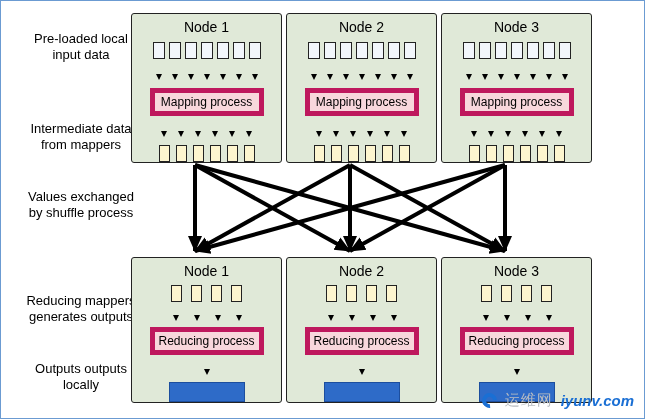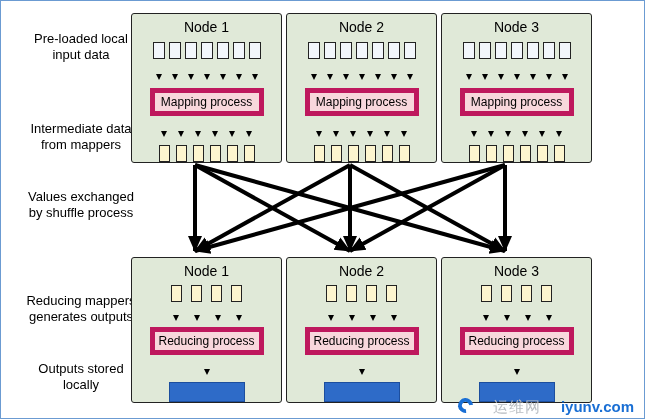--- a/index.html
+++ b/index.html
@@ -22,25 +22,25 @@
   .process{margin:0 auto;width:104px;border:5px solid #be185d;background:var(--process-bg,#f8d7dc);
            text-align:center;font-size:12px;padding:2px 0;color:#000;}
 
   .arrows{display:block;margin:0 auto;}
 
   .output{width:74px;height:18px;background:var(--output-bg,#2e6bc8);border:1px solid #1c4e9e;margin:0 auto;}
 
   #shuffle{position:absolute;left:0;top:0;pointer-events:none;}
   #shuffle line{stroke:#000;stroke-width:4;}
 
-  #watermark{position:absolute;right:10px;bottom:1px;display:flex;gap:20px;font-size:15px;}
+  #watermark{position:absolute;right:10px;bottom:8px;display:flex;align-items:center;gap:8px;font-size:15px;}
   #wm-logo{display:inline-block;width:15px;height:15px;border:4px solid var(--watermark,#1a6fd4);
            border-right-color:transparent;border-radius:50%;box-sizing:border-box;transform:rotate(40deg);}
   #wm-cn{color:#b9bdc2;font-size:15px;letter-spacing:1px;}
-  #wm-site{color:var(--watermark,#1a6fd4);font-weight:bold;}
+  #wm-site{color:var(--watermark,#1a6fd4);font-weight:bold;font-style:italic;}
 </style>
 </head>
 <body>
 
 <div id="canvas">
 
   <svg width="0" height="0" style="position:absolute" aria-hidden="true">
     <defs>
       <g id="arr7">
         <path d="M12,0 L12,8 M9,7 L15,7 L12,13 Z"></path>
@@ -68,21 +68,21 @@
       <g id="arr1">
           <path d="M60,0 L60,9 M57,8 L63,8 L60,14 Z"></path>
         </g>
     </defs>
   </svg>
 
   <div class="side-label" style="top:30px">Pre-loaded local input data</div>
   <div class="side-label" style="top:120px">Intermediate data from mappers</div>
   <div class="side-label" style="top:188px">Values exchanged by shuffle process</div>
   <div class="side-label" style="top:292px">Reducing mappers generates outputs</div>
-  <div class="side-label" style="top:360px">Outputs stored locally</div>
+  <div class="side-label" style="top:360px">Outputs outputs locally</div>
 
   <div class="node top" style="left:130px">
     <div class="node-title">Node 1</div>
     <div class="rect-row">
       <i class="cell"></i>
         <i class="cell"></i>
         <i class="cell"></i>
         <i class="cell"></i>
         <i class="cell"></i>
         <i class="cell"></i>

